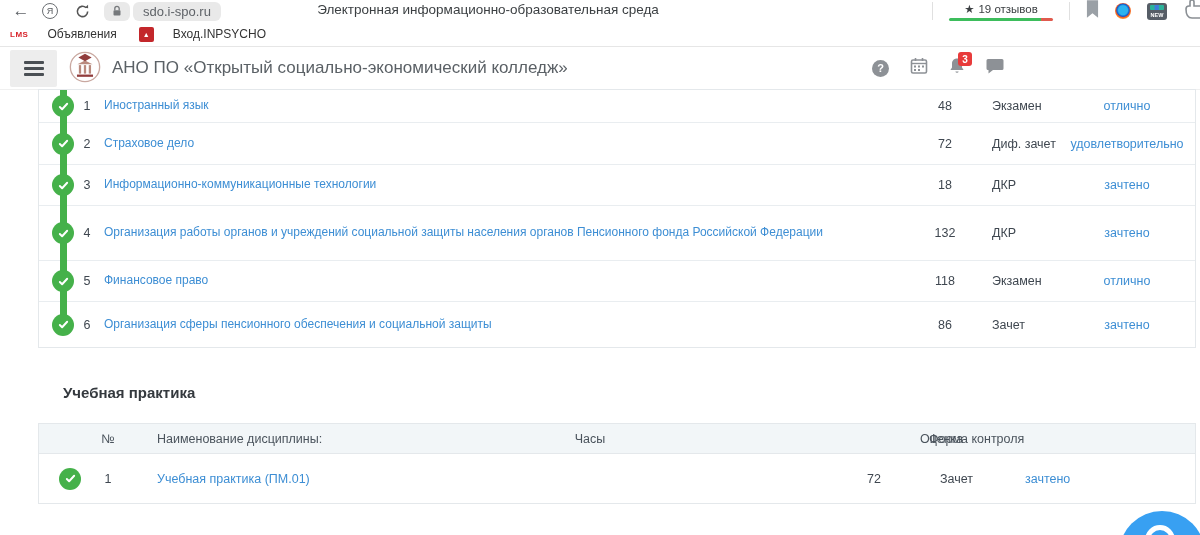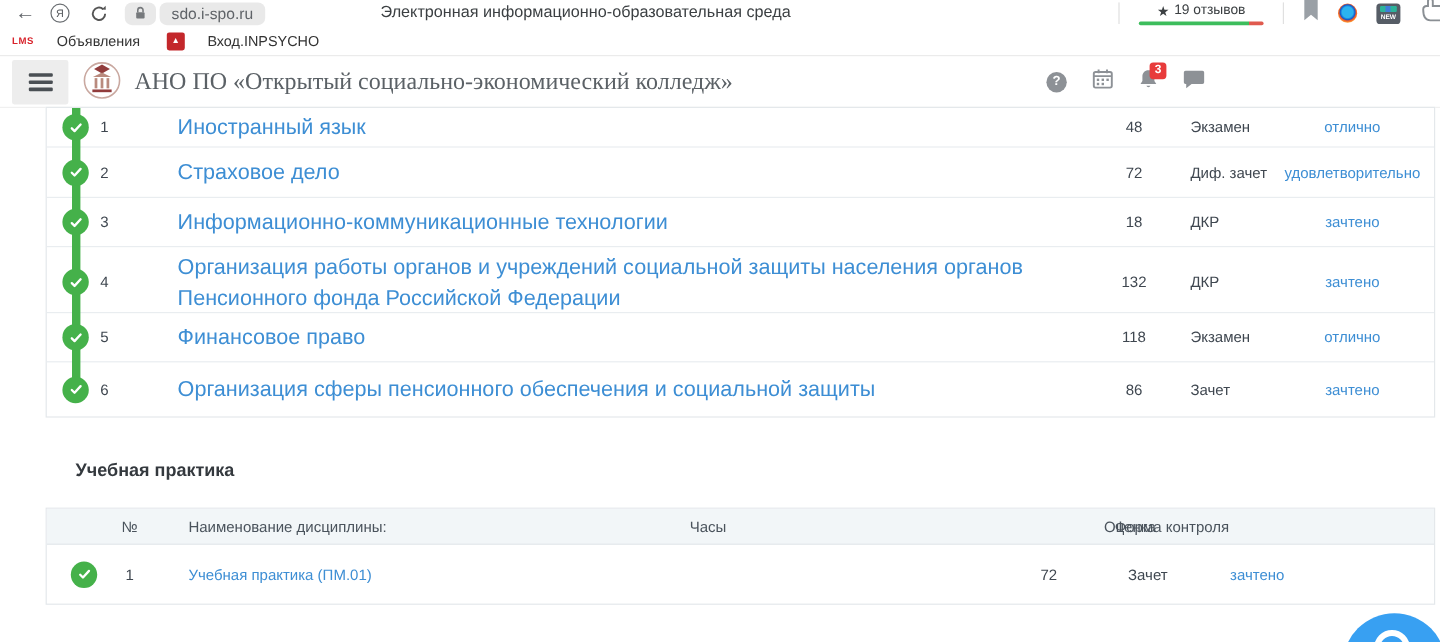--- a/index.html
+++ b/index.html
@@ -47,42 +47,42 @@
     display:flex;align-items:center;justify-content:center;}
 
   
   .appbar{position:absolute;top:47px;left:0;width:1200px;height:42px;background:#fff;
     box-shadow:0 1px 0 rgba(0,0,0,0.06);}
   .burger{position:absolute;left:10px;top:3px;width:47px;height:37px;background:#ededed;
     border-radius:2px;display:flex;flex-direction:column;align-items:center;justify-content:center;gap:3.5px;cursor:pointer;}
   .burger span{width:20px;height:2.5px;background:#4a4f54;border-radius:1px;}
   .logo{position:absolute;left:68px;top:3px;}
   .college{position:absolute;left:112px;top:0;height:42px;display:flex;align-items:center;
-    font-size:20px;color:#5b6166;font-family:Liberation Serif, serif;}
+    font-size:17px;color:#5b6166;}
   .app-icons{position:absolute;left:872px;top:0;height:42px;display:flex;align-items:center;gap:21px;}
   .help-ic{width:17px;height:17px;border-radius:50%;background:#8d9196;color:#fff;font-size:11px;
     font-weight:bold;display:flex;align-items:center;justify-content:center;cursor:pointer;}
   .bell-wrap{position:relative;cursor:pointer;}
   .badge{position:absolute;top:-5px;left:9px;min-width:14px;height:14px;background:var(--red);
     border-radius:3px;color:#fff;font-size:10px;font-weight:bold;display:flex;align-items:center;
     justify-content:center;padding:0 2px;}
 
   
   .content{position:absolute;top:89px;left:38px;width:1158px;}
   .table1{border:1px solid #e4e8eb;border-top:1px solid #e4e8eb;position:relative;background:#fff;}
   .timeline{position:absolute;left:21px;top:0;width:7px;height:235px;background:var(--green);z-index:1;}
   .drow{display:grid;grid-template-columns:36px 24px 1fr 58px 85px 136px;align-items:center;
     border-bottom:1px solid #e9edf0;position:relative;}
   .drow:last-child{border-bottom:none;}
   .r0{height:33px}.r1{height:42px}.r2{height:41px}.r3{height:55px}.r4{height:41px}.r5{height:45px}
   .c-check{position:relative;height:100%;}
   .check{position:absolute;left:13px;top:50%;margin-top:-11px;width:22px;height:22px;border-radius:50%;
     background:var(--green);display:flex;align-items:center;justify-content:center;z-index:2;}
   .c-num{font-size:12.5px;color:#3f4750;text-align:center;}
-  .c-name{padding:3px 14px 3px 5px;font-size:18px;line-height:1.45;margin-left:44px;}
+  .c-name{padding:3px 14px 3px 5px;font-size:12px;line-height:1.45;}
   a.link{color:var(--link);text-decoration:none;cursor:pointer;}
   .c-hours{font-size:12.5px;text-align:center;}
   .c-control{font-size:12.5px;padding-left:18px;white-space:nowrap;}
   .c-grade{font-size:12.5px;text-align:center;}
 
   .section-head{margin-top:36px;display:flex;justify-content:space-between;}
   .sec-title{margin-left:25px;font-size:15px;font-weight:bold;color:#34393e;}
   .sec-badge{margin-right:6px;background:var(--purple);color:#fff;font-size:12px;
     padding:4px 11px;border-radius:4px;white-space:nowrap;}
 

